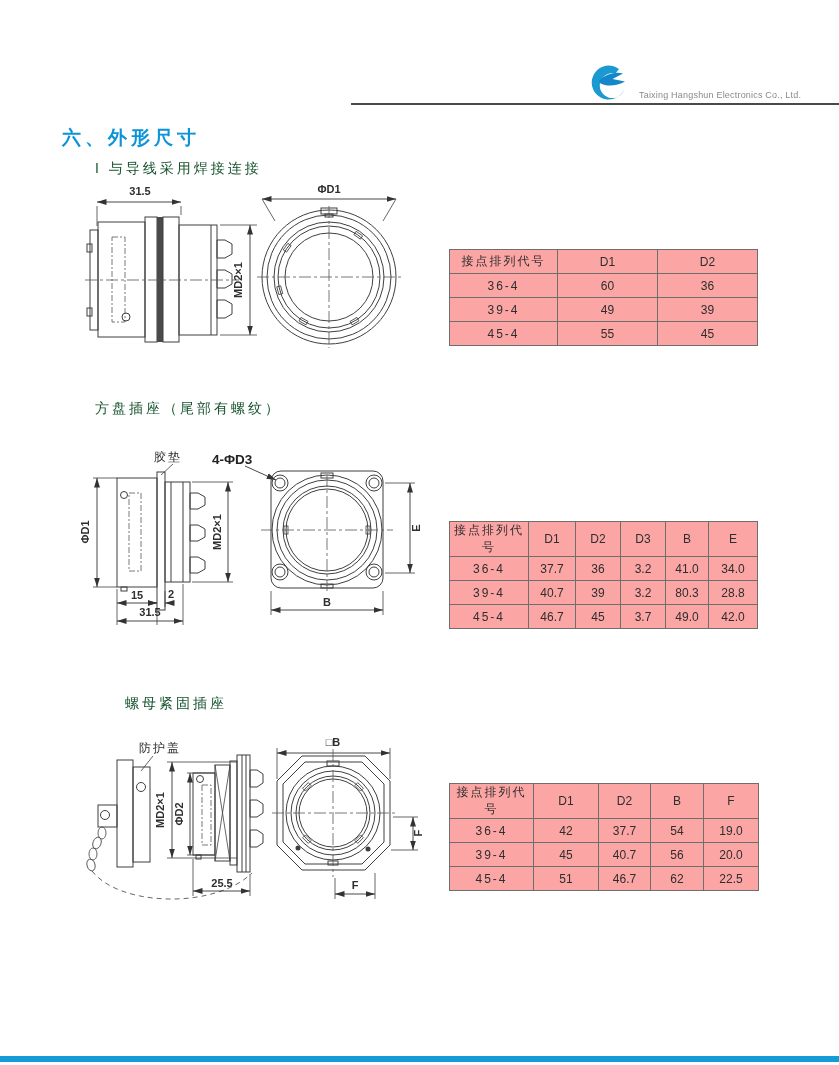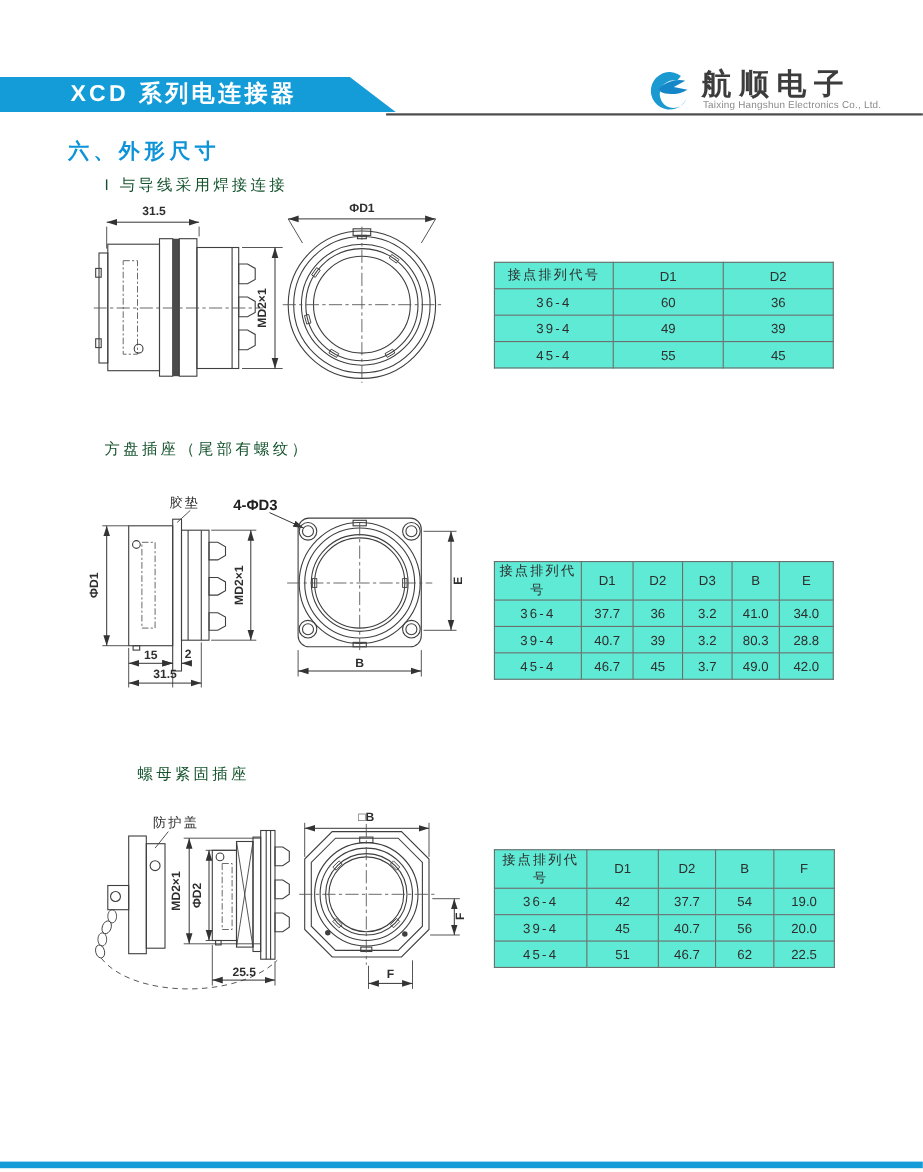--- a/index.html
+++ b/index.html
@@ -29,21 +29,21 @@
     color:#0d93d8; letter-spacing:4px; white-space:nowrap;
   }
   .fig-label {
     position:absolute; font-size:14px; color:#14532d; letter-spacing:3px; white-space:nowrap;
   }
   .fig-svg { position:absolute; }
 
   
   table.dim-table {
     position:absolute; border-collapse:collapse; table-layout:fixed;
-    border:1.5px solid #555; background:#5eead4;
+    border:1.5px solid #555; background:#fca5a5;margin-top:11px;
   }
   table.dim-table th, table.dim-table td {
     border:1px solid #6e6e6e; height:24px; font-size:12px; font-weight:normal;
     text-align:center; vertical-align:middle; color:#2e2e2e; padding:0;
   }
   table.dim-table th:first-child, table.dim-table td:first-child { letter-spacing:2px; }
 
   .footer-bar { position:absolute; left:0; top:1056px; width:839px; height:6px; background:#149cd8; }
 
   
@@ -55,31 +55,27 @@
   .dim  { stroke:#333;    stroke-width:0.9; fill:none; }
   text.dt  { font-family:"Liberation Sans","DejaVu Sans",sans-serif; font-size:11px; font-weight:600; fill:#2e2e2e; }
   text.dtb { font-family:"Liberation Sans","DejaVu Sans",sans-serif; font-size:13.5px; font-weight:700; fill:#222; }
   text.cn  { font-family:"Liberation Sans","DejaVu Sans",sans-serif; font-size:12px; fill:#2e2e2e; letter-spacing:2px; }
 </style>
 </head>
 <body>
 
 <div class="page">
 
-  <div class="banner">
-    <span>XCD 系列电连接器</span>
-  </div>
   <div class="header-rule"></div>
 
   <div class="logo">
     <svg class="logo-icon" width="46" height="48" viewBox="0 0 46 48">
       <path d="M33,11 A17,17 0 1,0 38,32 A12.5,12.5 0 1,1 29.5,15.5 Z" fill="#1b9ad2"></path>
       <path d="M13,23 C19,16 30,13.5 37,15.5 L26.5,21 L39,23.5 C31,28.5 20,28.5 14.5,25.5 Z" fill="#1586c8"></path>
     </svg>
-    <div class="logo-cn">航顺电子</div>
     <div class="logo-en">Taixing Hangshun Electronics Co., Ltd.</div>
   </div>
 
   <div class="section-title">六、外形尺寸</div>
 
   <div class="fig-label" style="left:95px; top:160px;">I 与导线采用焊接连接</div>
 
   <svg class="fig-svg" style="left:85px; top:180px;" width="340" height="170" viewBox="0 0 340 170">
     <defs>
       <pattern id="kn1" width="2.6" height="3" patternUnits="userSpaceOnUse">

